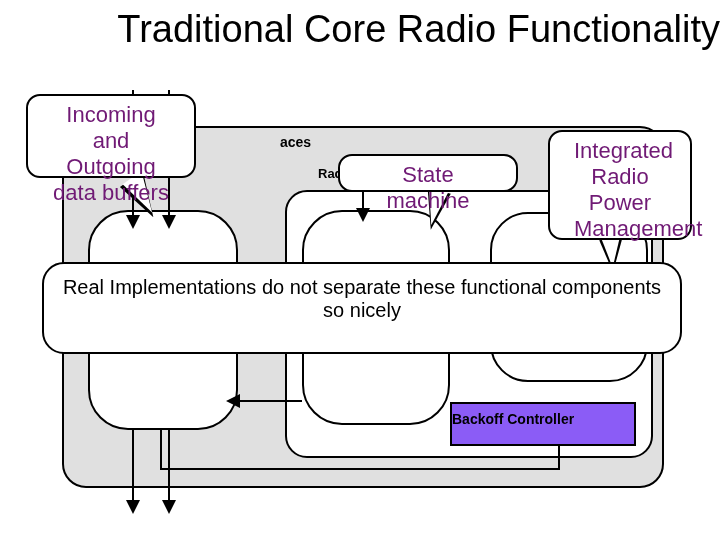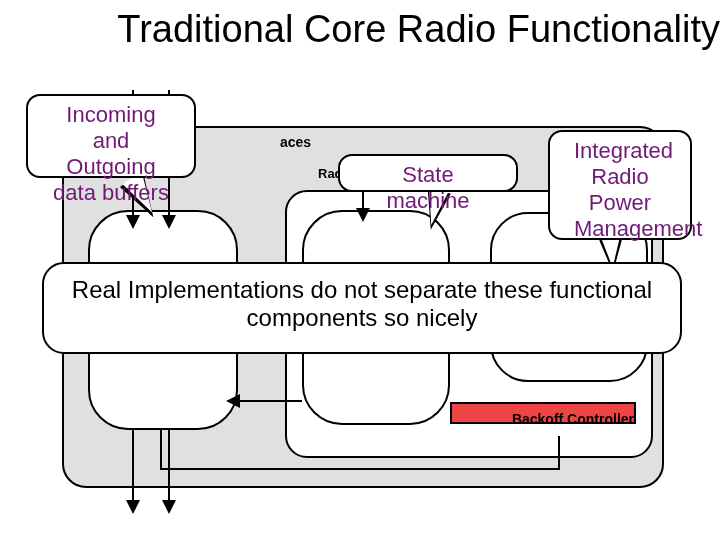--- a/index.html
+++ b/index.html
@@ -90,26 +90,26 @@
     background: #fff;
     border: 2px solid #000;
     border-radius: 38px;
   }
   
   .backoff {
     position: absolute;
     left: 450px;
     top: 402px;
     width: 186px;
-    height: 22px;
-    background: #ef4444;
+    height: 44px;
+    background: #8b5cf6;
     border: 2px solid #000;
     font-size: 14px;
     font-weight: bold;
-    text-align: right;
+    text-align: left;
     line-height: 30px;
   }
   
   .callout {
     position: absolute;
     background: #fff;
     border: 2px solid #000;
     border-radius: 14px;
     font-size: 22px;
     color: #701a75;
@@ -168,21 +168,21 @@
   
   .bignote {
     position: absolute;
     left: 42px;
     top: 262px;
     width: 640px;
     height: 92px;
     background: #fff;
     border: 2px solid #000;
     border-radius: 22px;
-    font-size: 24px;
+    font-size: 20px;
     text-align: center;
     padding: 12px 12px;
   }
   
   .conn-line {
     position: absolute;
     background: #000;
   }
   .arrowhead {
     position: absolute;

